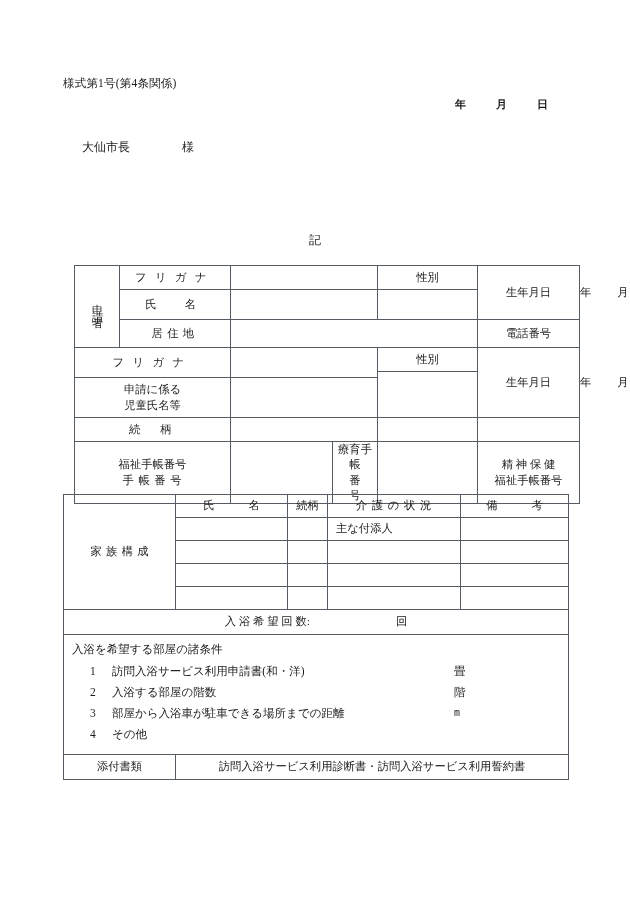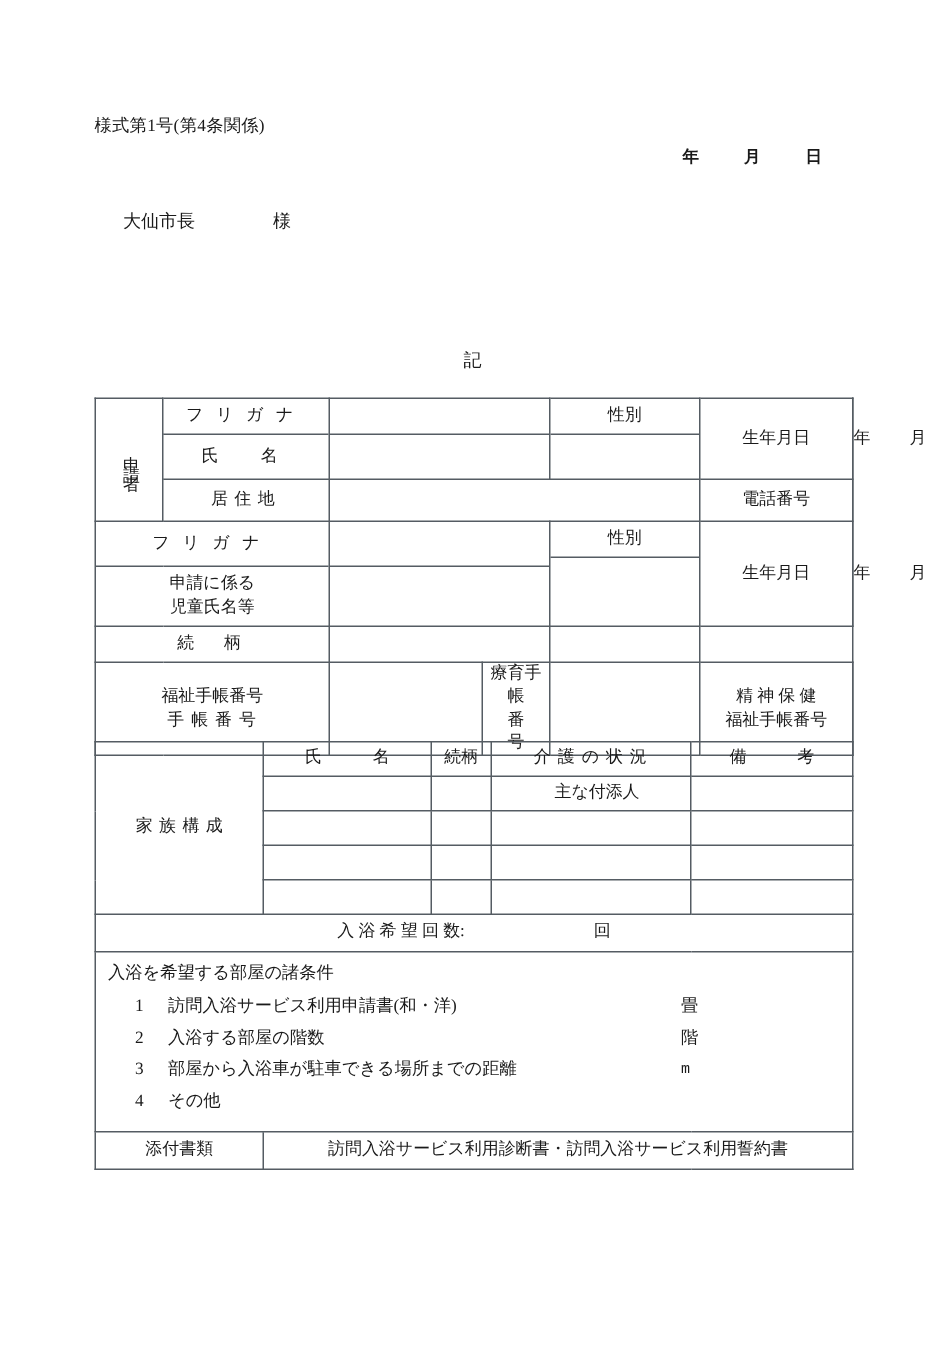--- a/index.html
+++ b/index.html
@@ -89,37 +89,37 @@
   }
   .tbl td {
     border: 1px solid #555c63;
     padding: 0;
     vertical-align: middle;
     text-align: center;
     line-height: 1.35;
   }
   .tbl td.dashed-bottom { border-bottom: 1px dashed #8a8f95; }
   .tbl td.blank { }
-  .tbl td.lft { text-align: center; padding-left: 8px; }
+  .tbl td.lft { text-align: left; padding-left: 8px; }
 
   
   .sp1 { letter-spacing: 0.08em; }
   .sp2 { letter-spacing: 0.38em; padding-left: 0.38em; }
   .sp3 { letter-spacing: 0.75em; padding-left: 0.75em; }
 
   .vert-label {
     writing-mode: vertical-rl;
     text-orientation: upright;
     letter-spacing: 0.55em;
     display: inline-block;
     line-height: 1;
   }
 
   
-  #table-applicant { left: 63px; top: 265px; width: 505px; border-radius: 23px; }
+  #table-applicant { left: 74px; top: 265px; width: 505px; border-radius: 23px; }
 
   
   #table-family { left: 63px; top: 494px; width: 505px; }
 
   .ymd-cell { font-size: 11.3px; white-space: nowrap; }
   .ymd-cell span.y { margin-right: 26px; }
   .ymd-cell span.m { margin-right: 26px; }
 
   
   .cond-wrap {

